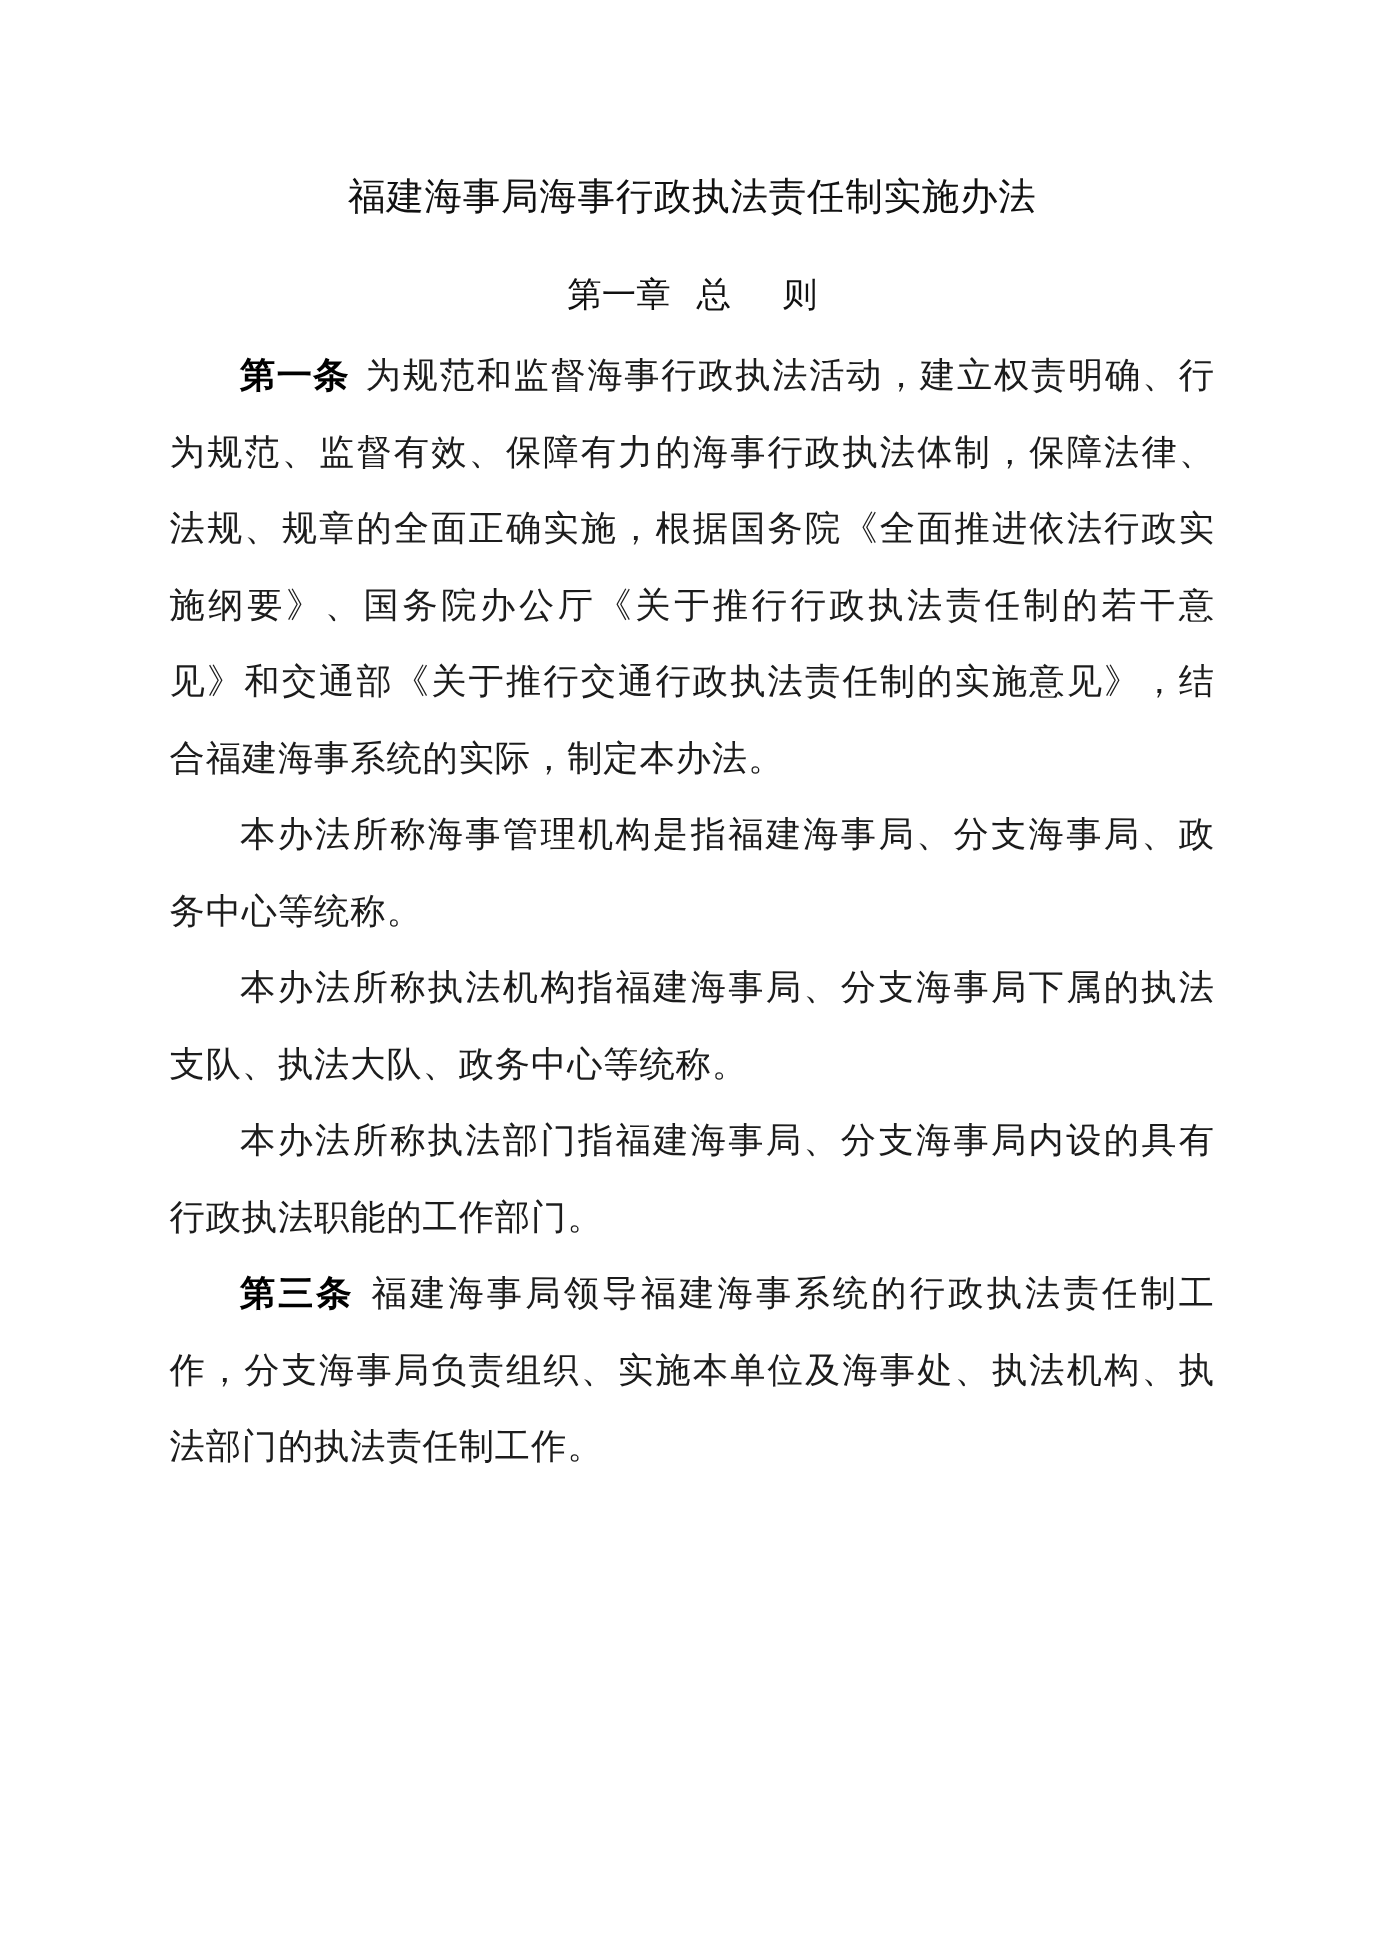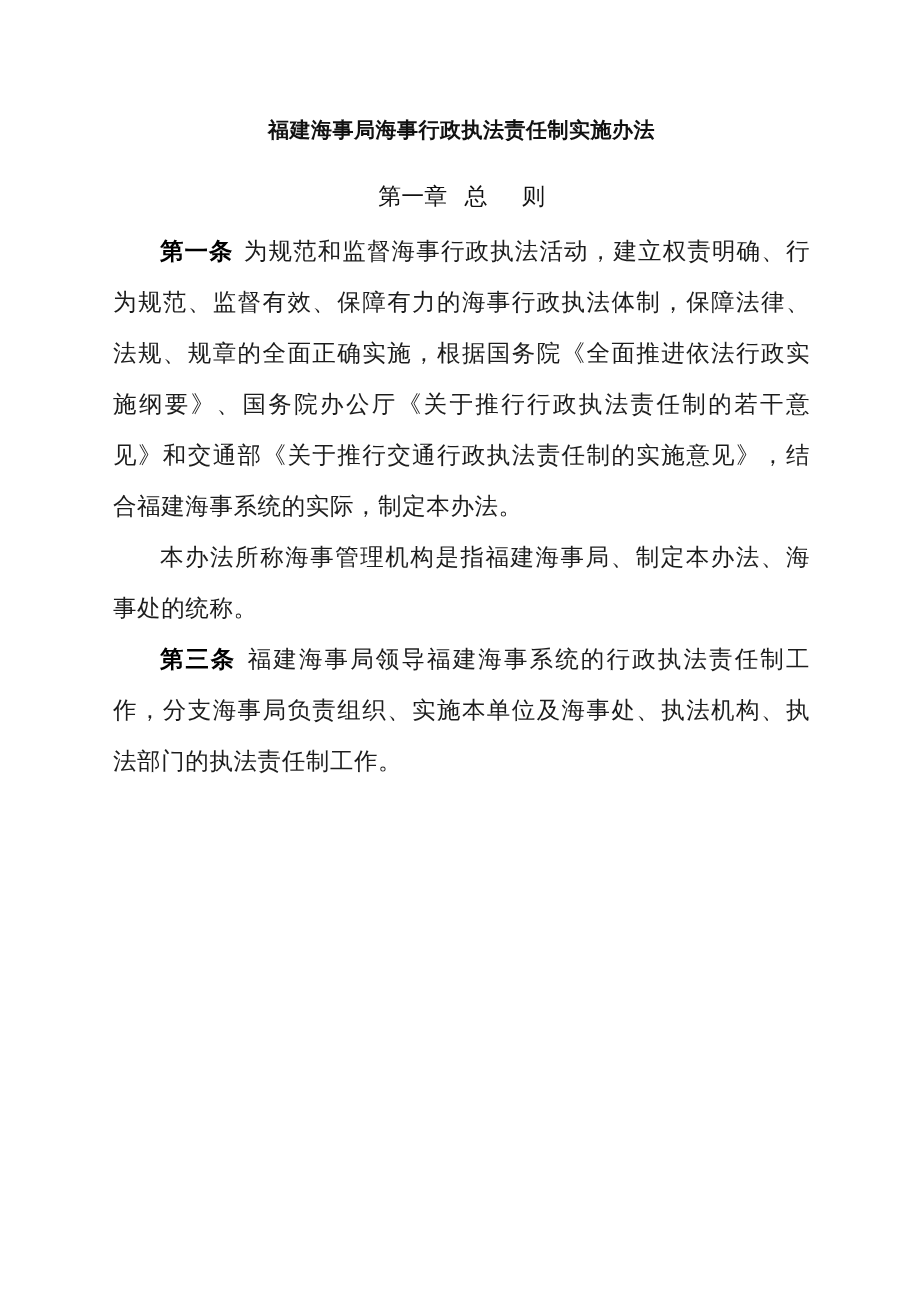--- a/index.html
+++ b/index.html
@@ -30,22 +30,22 @@
     left: 113px;
     top: 0;
     width: 697px;
   }
 
   .doc-title {
     margin: 0;
     padding: 0;
     text-align: center;
     font-family: "Liberation Sans", "DejaVu Sans", sans-serif;
-    font-weight: bold;
-    font-size: 21px;
+    font-weight: normal;
+    font-size: 25px;
     line-height: 1;
     letter-spacing: 0.5px;
     color: #111111;
     position: absolute;
     left: 0;
     top: 119px;
     width: 697px;
     white-space: nowrap;
   }
 
@@ -110,19 +110,21 @@
   <div class="content">
 
     <h1 class="doc-title">福建海事局海事行政执法责任制实施办法</h1>
 
     <h2 class="chapter-heading">
       <span>第一章</span><span class="wide-gap"></span><span>总</span><span class="wide-gap"></span><span class="wide-gap"></span><span>则</span>
     </h2>
 
     <div class="body-text" id="body-text">
         <p class="para"><span class="art-no">第一条</span><span class="art-gap"></span><span>为规范和监督海事行政执法活动，建立权责明确、行为规范、监督有效、保障有力的海事行政执法体制，保障法律、法规、规章的全面正确实施，根据国务院《全面推进依法行政实施纲要》、国务院办公厅《关于推行行政执法责任制的若干意见》和交通部《关于推行交通行政执法责任制的实施意见》，结合福建海事系统的实际，制定本办法。</span></p>
-        <p class="para"><span>本办法所称海事管理机构是指福建海事局、制定本办法、海事处的统称。</span></p>
+        <p class="para"><span>本办法所称海事管理机构是指福建海事局、分支海事局、政务中心等统称。</span></p>
+        <p class="para"><span>本办法所称执法机构指福建海事局、分支海事局下属的执法支队、执法大队、政务中心等统称。</span></p>
+        <p class="para"><span>本办法所称执法部门指福建海事局、分支海事局内设的具有行政执法职能的工作部门。</span></p>
         <p class="para"><span class="art-no">第三条</span><span class="art-gap"></span><span>福建海事局领导福建海事系统的行政执法责任制工作，分支海事局负责组织、实施本单位及海事处、执法机构、执法部门的执法责任制工作。</span></p>
         <p class="para"></p>
       </div>
 
   </div>
 </div>
 
 </body></html>

